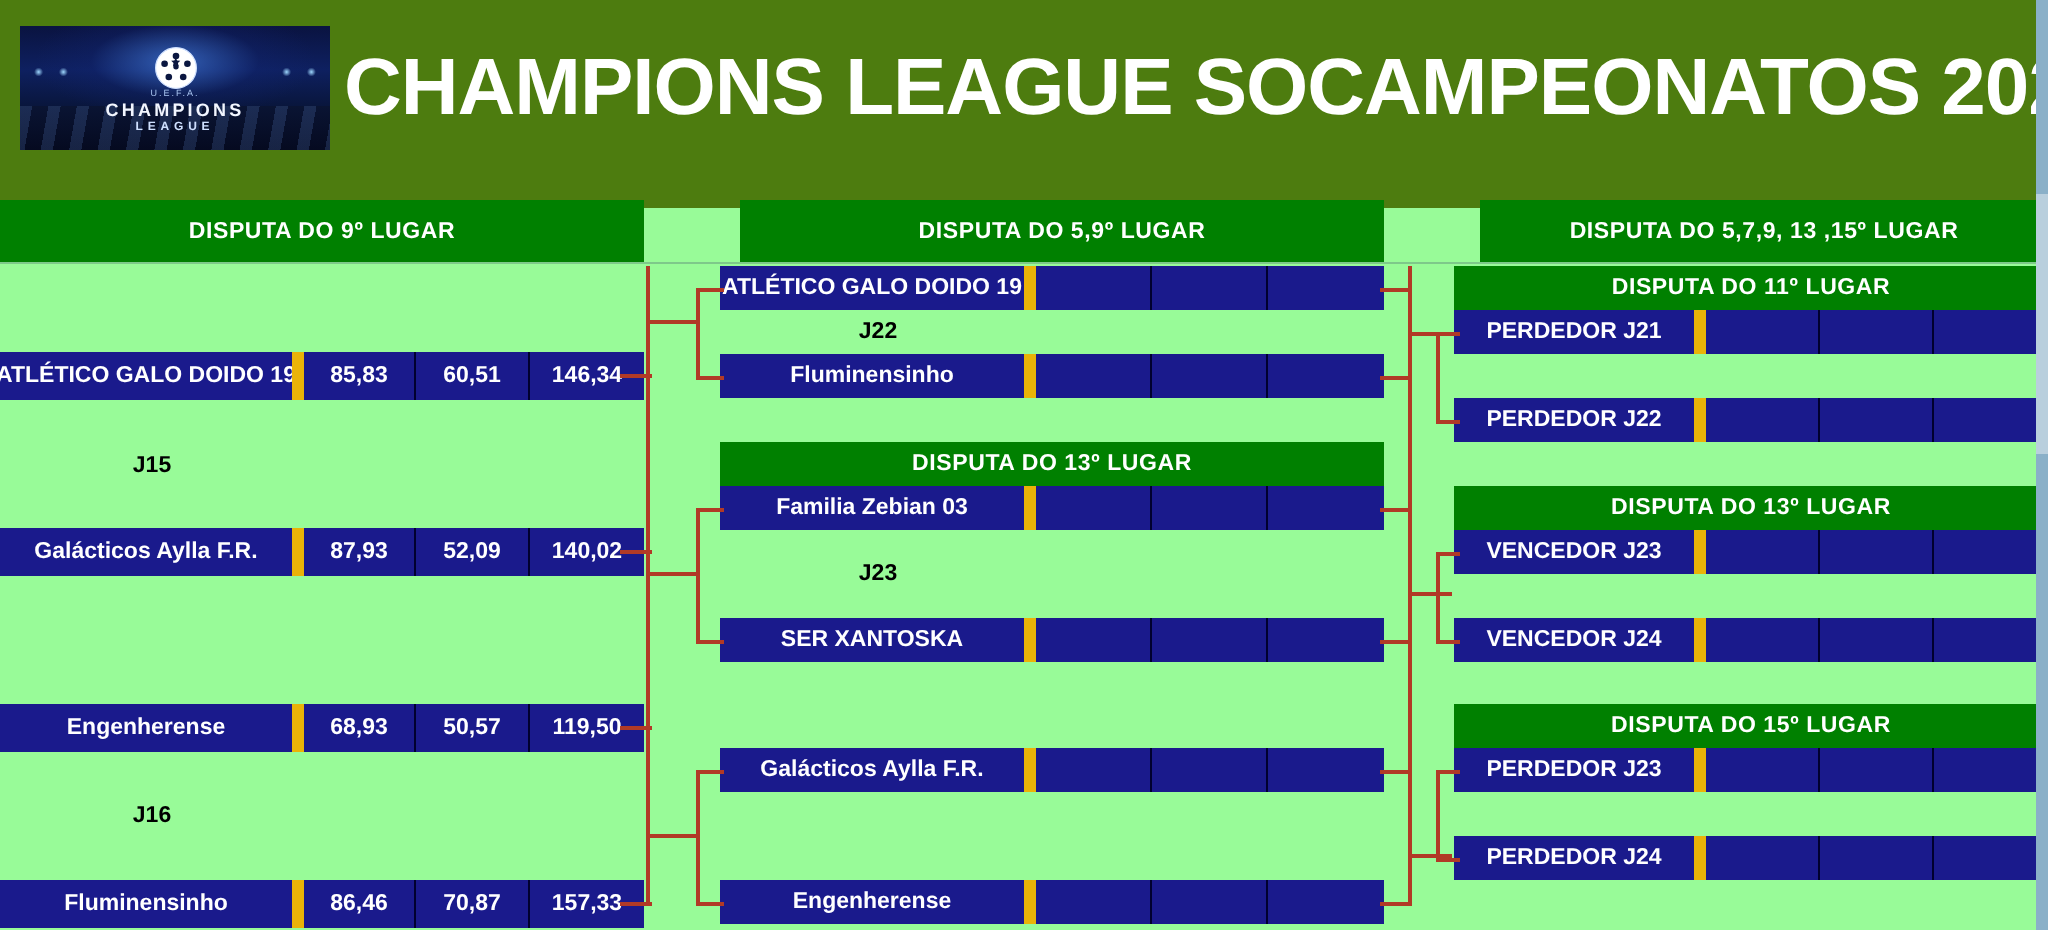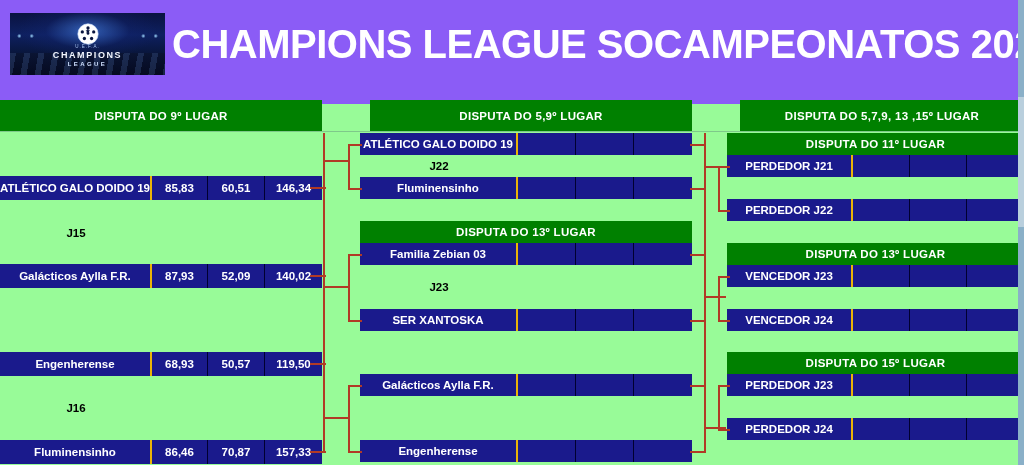--- a/index.html
+++ b/index.html
@@ -19,21 +19,21 @@
     height: 465px;
     background: #98fb98;
     overflow: hidden;
   }
 
   
   .title-bar {
     position: absolute;
     left: 0; top: 0;
     width: 1024px; height: 104px;
-    background: #8b5cf6;
+    background: #4d7c0f;
     overflow: hidden;
   }
   .logo {
     position: absolute;
     left: 10px; top: 13px;
     width: 155px; height: 62px;
     background:
       radial-gradient(ellipse 70px 30px at 50% 28%, rgba(70,130,230,0.65) 0%, rgba(20,40,120,0.25) 60%, rgba(5,10,40,0) 100%),
       linear-gradient(#0a1340 0%, #0e2060 35%, #081436 70%, #050a22 100%);
     border: 0;
@@ -125,21 +125,21 @@
     display: flex;
     align-items: center;
   }
   .team .nm {
     display: flex;
     align-items: center;
     justify-content: center;
     text-align: center;
     height: 100%;
     box-sizing: border-box;
-    border-right: 2px solid #eab308;
+    border-right: 6px solid #eab308;
     overflow: hidden;
     white-space: nowrap;
   }
   .team .sc {
     display: flex;
     align-items: center;
     justify-content: center;
     text-align: center;
     height: 100%;
     box-sizing: border-box;

